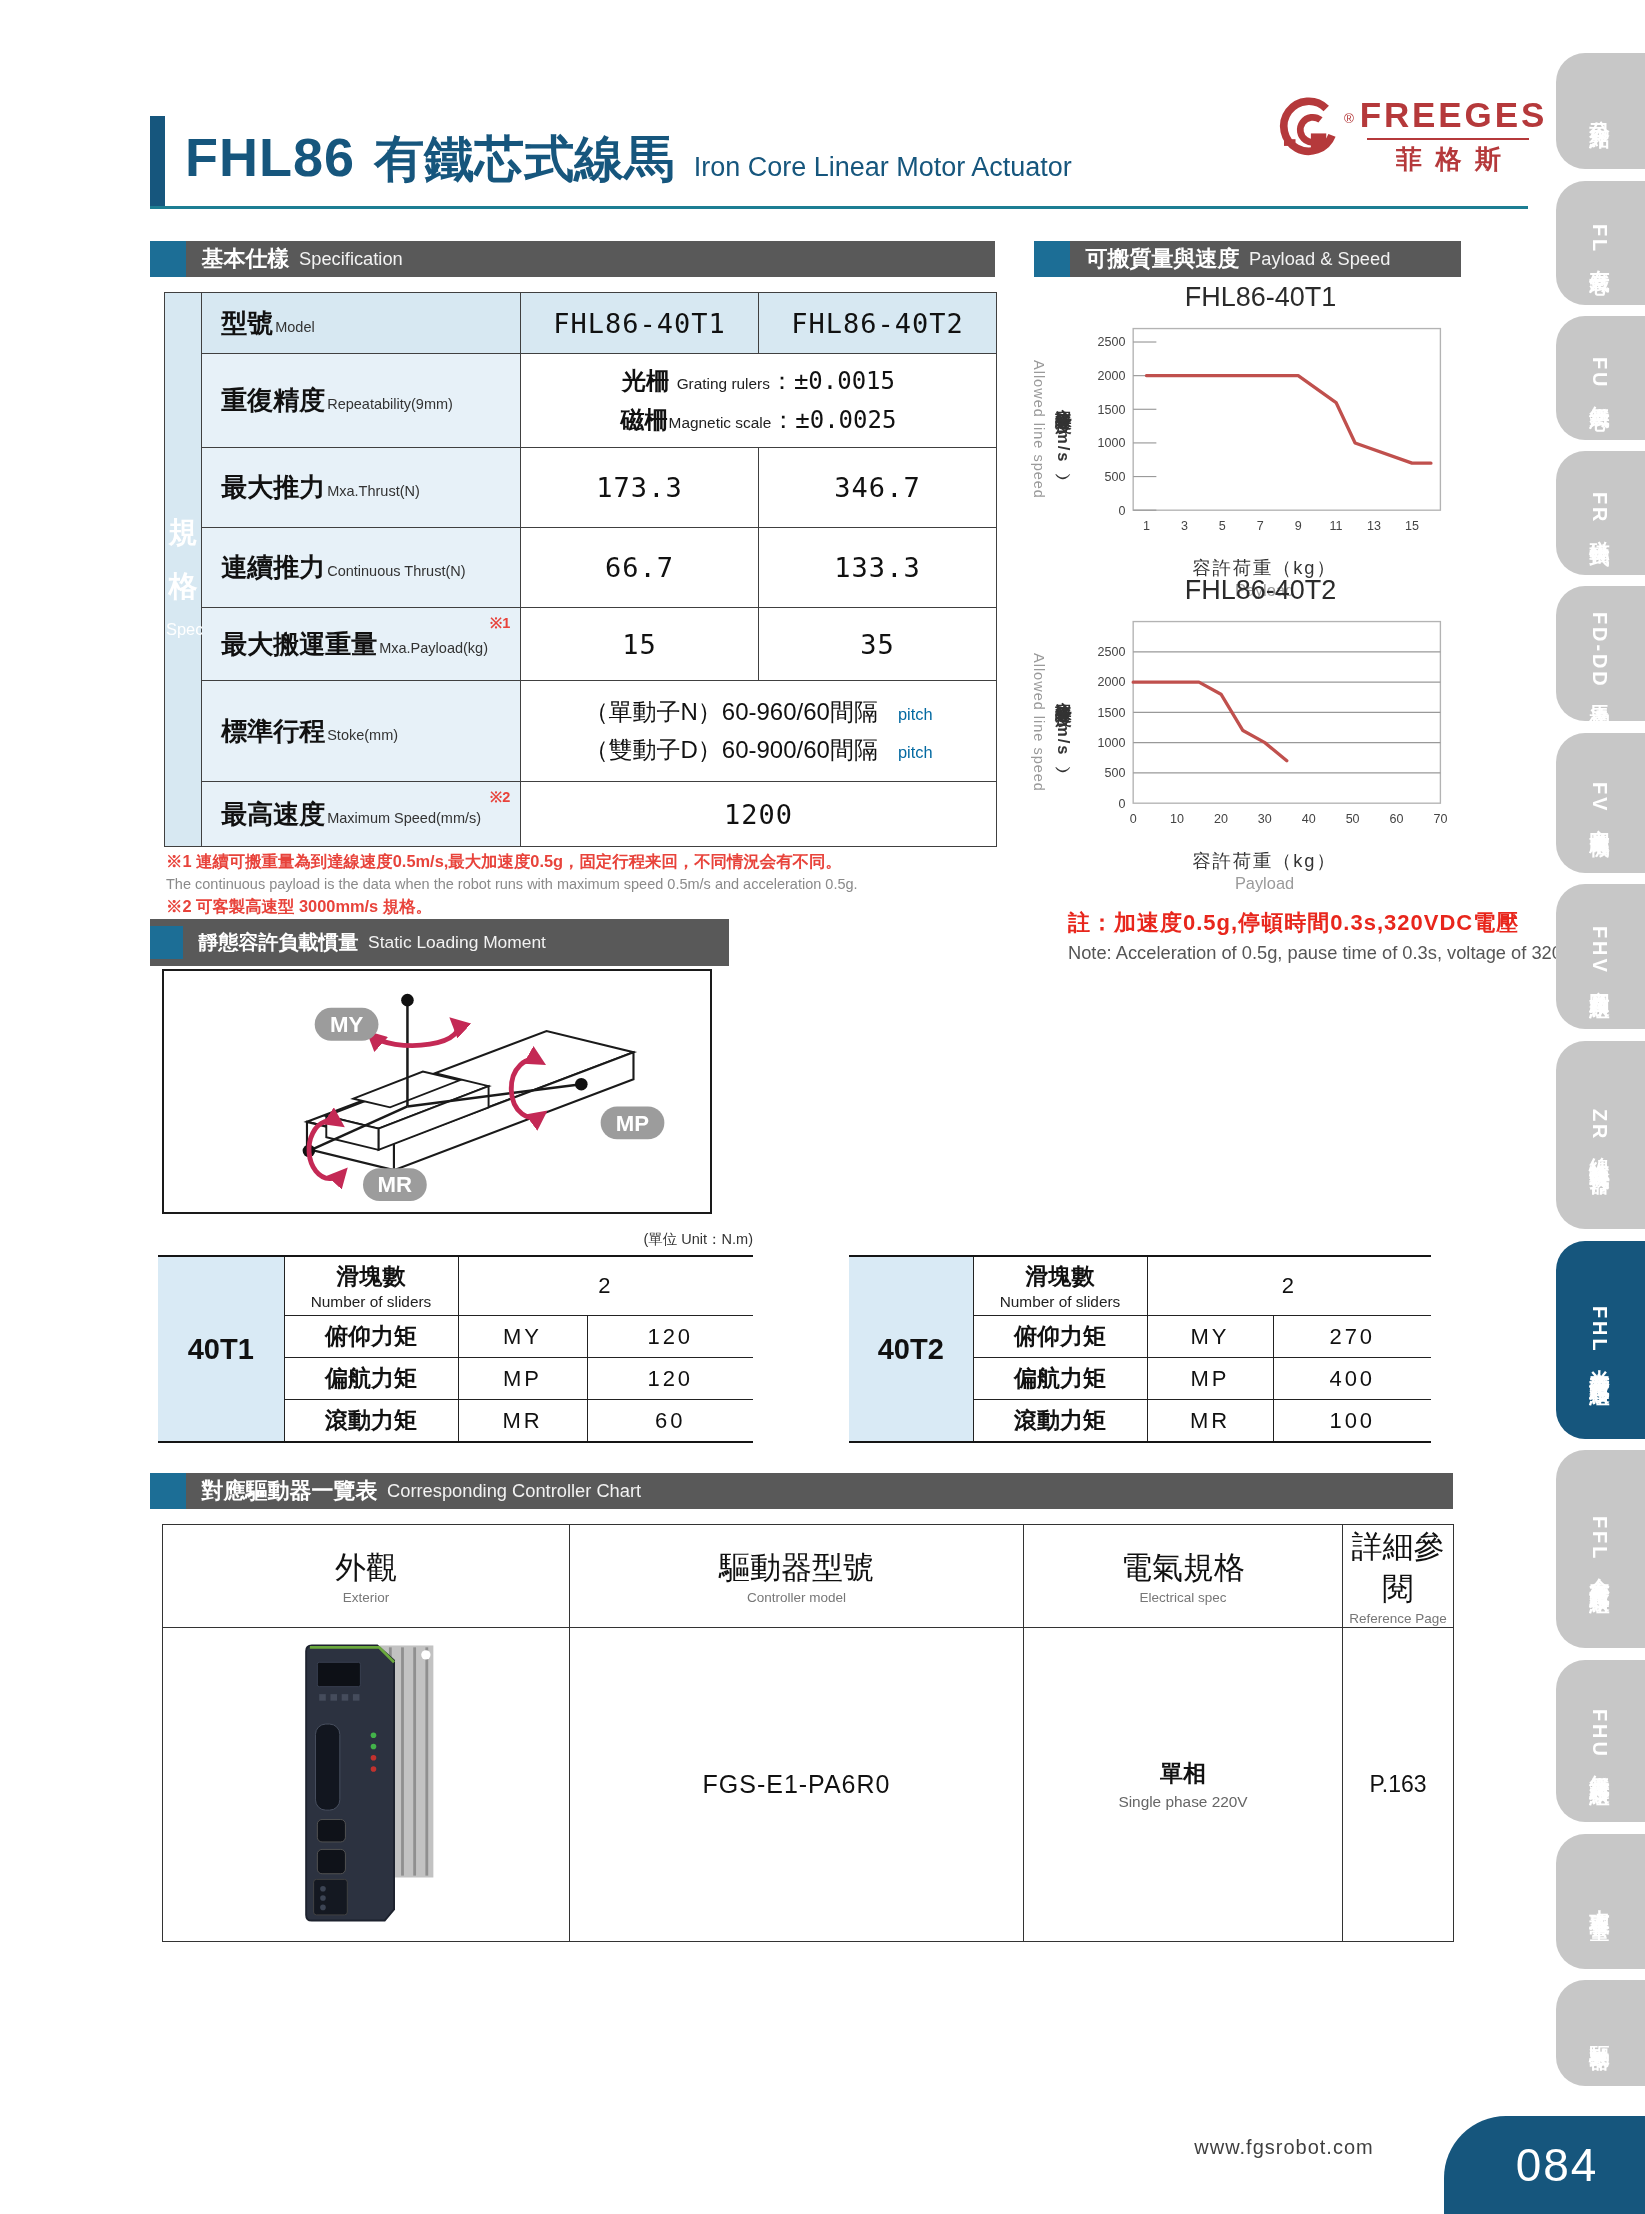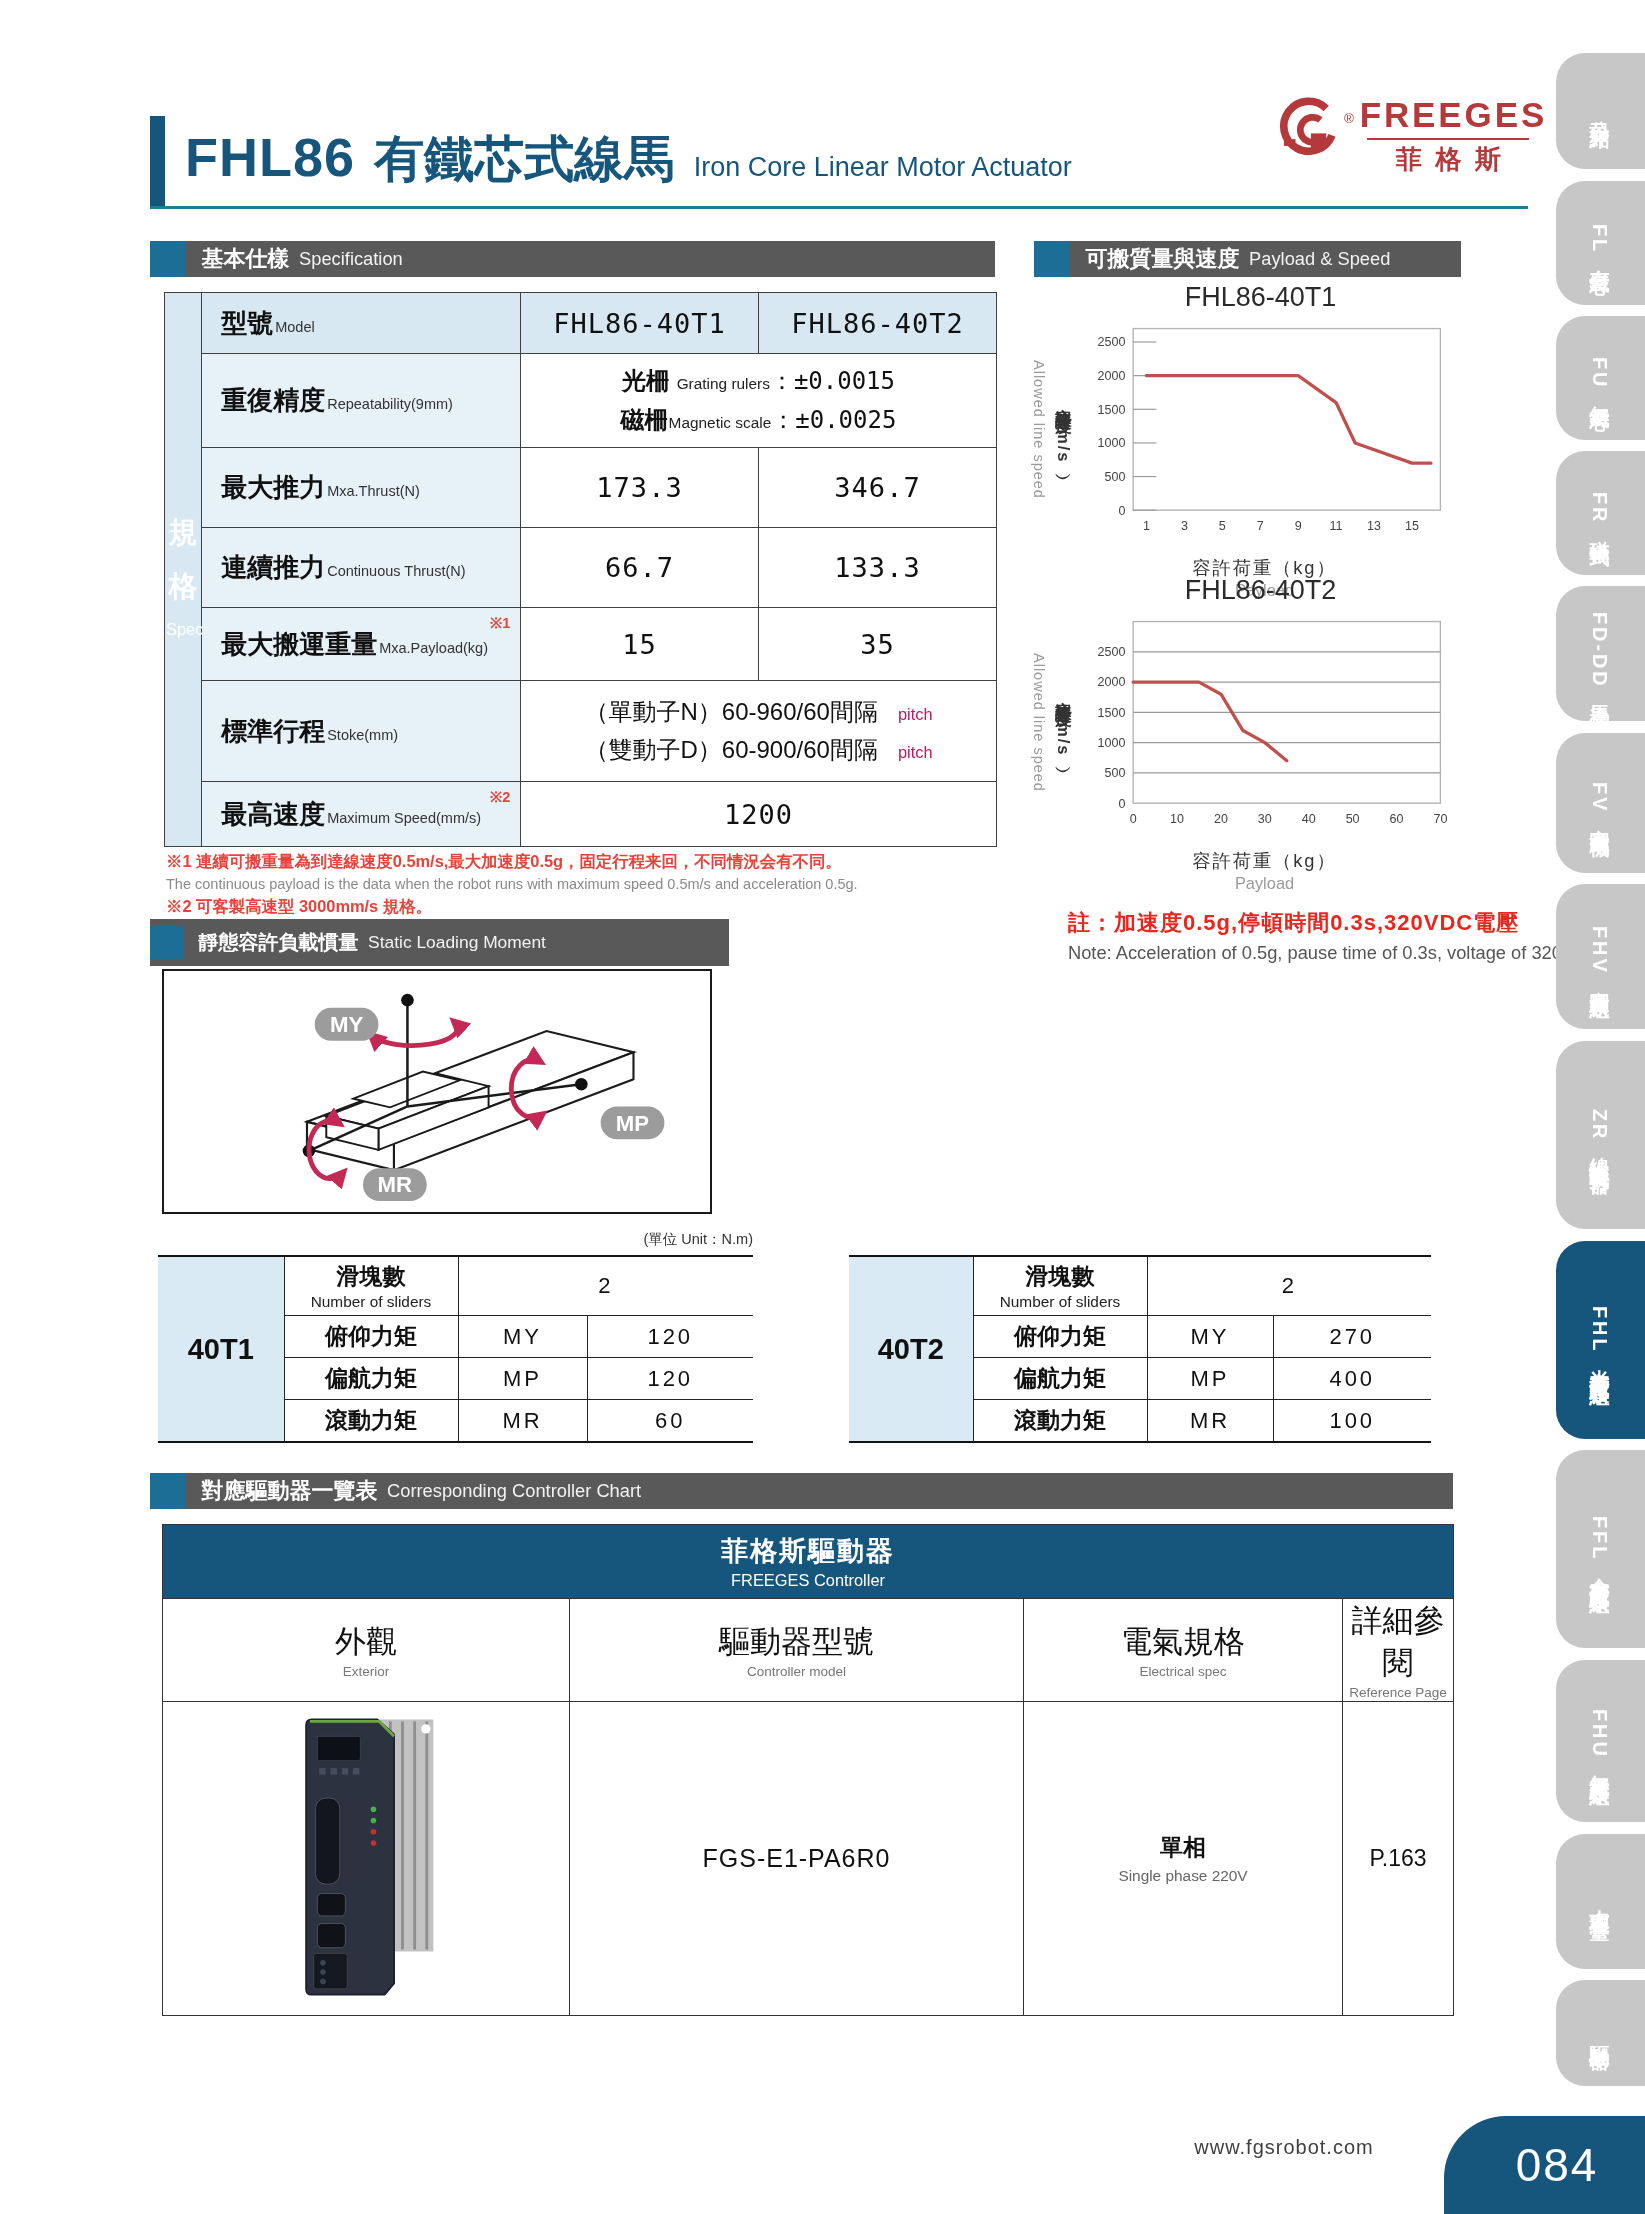--- a/index.html
+++ b/index.html
@@ -37,21 +37,21 @@
   .spec td.lbl{background:#E7F1F8;text-align:left;padding-left:19.3px;}
   .spec tr.hrow td{background:#D7E8F2;}
   .lc{font-size:26px;font-weight:bold;color:#111;}
   .le{font-size:14.5px;color:#333;margin-left:1.9px;}
   .sup{position:absolute;top:3.9px;right:9.7px;color:#E8433B;font-size:14.5px;font-weight:bold;}
   .val{font-size:27px;color:#111;letter-spacing:1px;}
   .rline,.sline{font-size:24px;color:#111;line-height:1.6;white-space:nowrap;}
   .lc2{font-size:24px;font-weight:bold;}
   .le2{font-size:15.4px;color:#222;}
   .rv{font-size:24px;font-family:"DejaVu Sans Mono", monospace;}
-  .psub{font-size:16.4px;color:#be185d;margin-left:20px;}
+  .psub{font-size:16.4px;color:#0369a1;margin-left:20px;}
   tr.r1 td{height:58px;} tr.r2 td{height:91px;} tr.r3 td{height:77px;} tr.r4 td{height:77px;}
   tr.r5 td{height:70px;} tr.r6 td{height:98px;} tr.r7 td{height:62px;}
 
   
   .fnotes{position:absolute;left:166px;top:850px;width:830px;line-height:1.45;}
   .fn-red{color:#E8433B;font-size:16.4px;font-weight:bold;}
   .fn-gray{color:#8a8a8a;font-size:14.5px;}
 
   
   .chart{position:absolute;width:427px;left:1025px;}
@@ -401,26 +401,20 @@
   </div>
 
   <table class="ctable">
     <colgroup>
         <col style="width:407px">
         <col style="width:454px">
         <col style="width:319px">
         <col style="width:111px">
       </colgroup>
     <tbody>
-        <tr>
-          <td class="ctitle" colspan="4">
-      <span class="cc">菲格斯驅動器</span>
-      <span class="ce">FREEGES Controller</span>
-    </td>
-        </tr>
     <tr class="chead">
       <td>
             <span class="cc2">外觀</span>
             <span class="ce2">Exterior</span>
           </td>
       <td>
             <span class="cc2">驅動器型號</span>
             <span class="ce2">Controller model</span>
           </td>
       <td>

